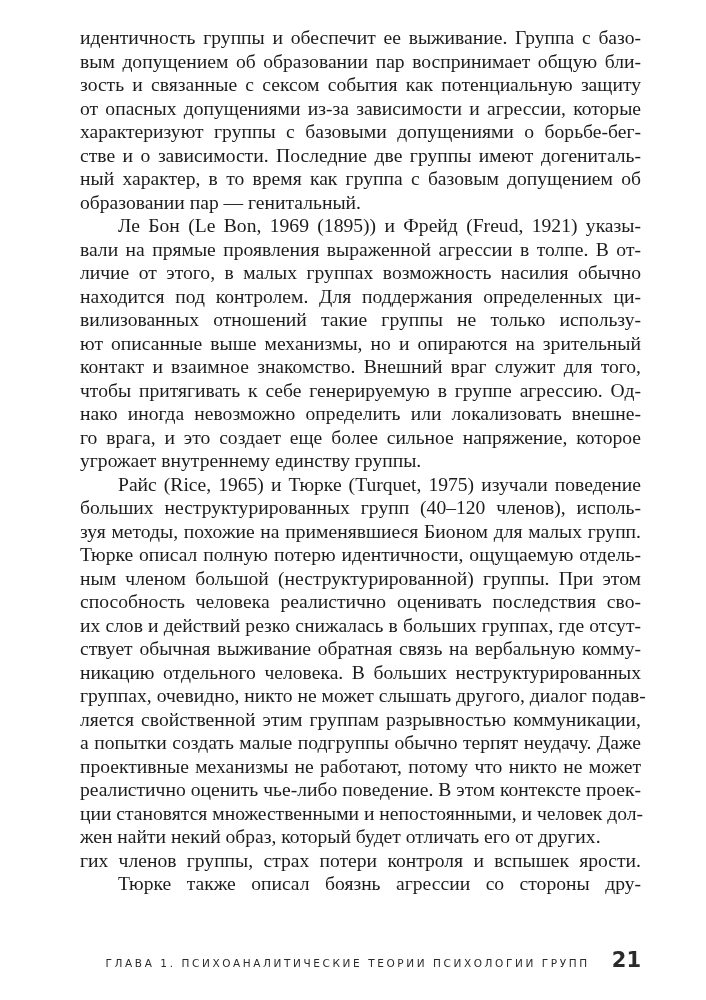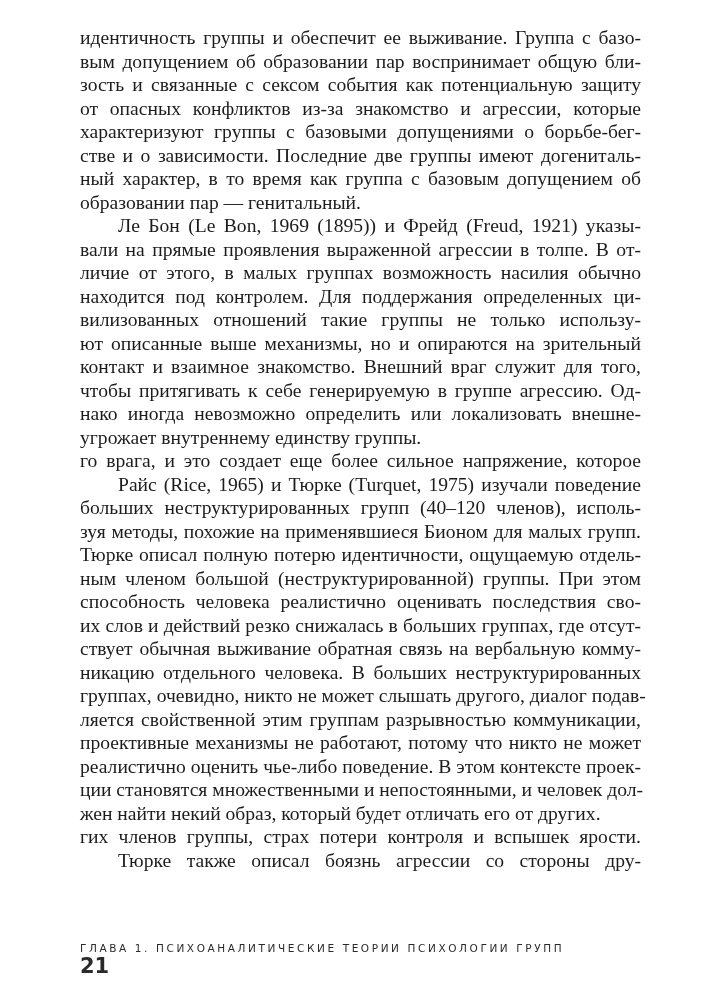--- a/index.html
+++ b/index.html
@@ -46,74 +46,74 @@
     position: absolute;
     left: 80px;
     width: 561px;
     top: 948px;
     height: 30px;
     display: flex;
     justify-content: flex-end;
     align-items: baseline;
     font-family: "DejaVu Sans", "Liberation Sans", sans-serif;
     color: #2a2a2a;
-    flex-direction: column;
   }
   .running-head {
     font-size: 10.5px;
     letter-spacing: 2.6px;
     text-transform: uppercase;
     margin-right: 22px;
   }
   .page-number {
     font-size: 21px;
     font-weight: bold;
   }
 </style>
 </head>
 <body>
 
 <div class="page">
   <p class="para">
     <span class="line">идентичность группы и обеспечит ее выживание. Группа с базо-</span>
     <span class="line">вым допущением об образовании пар воспринимает общую бли-</span>
     <span class="line">зость и связанные с сексом события как потенциальную защиту</span>
-    <span class="line">от опасных конфликтов из-за знакомство и агрессии, которые</span>
+    <span class="line">от опасных допущениями из-за зависимости и агрессии, которые</span>
     <span class="line">характеризуют группы с базовыми допущениями о борьбе-бег-</span>
     <span class="line">стве и о зависимости. Последние две группы имеют догениталь-</span>
     <span class="line">ный характер, в то время как группа с базовым допущением об</span>
     <span class="line last">образовании пар — генитальный.</span>
   </p>
 
   <p class="para">
     <span class="line indent">Ле Бон (Le Bon, 1969 (1895)) и Фрейд (Freud, 1921) указы-</span>
     <span class="line">вали на прямые проявления выраженной агрессии в толпе. В от-</span>
     <span class="line">личие от этого, в малых группах возможность насилия обычно</span>
     <span class="line">находится под контролем. Для поддержания определенных ци-</span>
     <span class="line">вилизованных отношений такие группы не только использу-</span>
     <span class="line">ют описанные выше механизмы, но и опираются на зрительный</span>
     <span class="line">контакт и взаимное знакомство. Внешний враг служит для того,</span>
     <span class="line">чтобы притягивать к себе генерируемую в группе агрессию. Од-</span>
     <span class="line">нако иногда невозможно определить или локализовать внешне-</span>
+    <span class="line">го врага, и это создает еще более сильное напряжение, которое</span>
     <span class="line last">угрожает внутреннему единству группы.</span>
-    <span class="line">го врага, и это создает еще более сильное напряжение, которое</span>
   </p>
 
   <p class="para">
     <span class="line indent">Райс (Rice, 1965) и Тюрке (Turquet, 1975) изучали поведение</span>
     <span class="line">больших неструктурированных групп (40–120 членов), исполь-</span>
     <span class="line">зуя методы, похожие на применявшиеся Бионом для малых групп.</span>
     <span class="line">Тюрке описал полную потерю идентичности, ощущаемую отдель-</span>
     <span class="line">ным членом большой (неструктурированной) группы. При этом</span>
     <span class="line">способность человека реалистично оценивать последствия сво-</span>
     <span class="line">их слов и действий резко снижалась в больших группах, где отсут-</span>
     <span class="line">ствует обычная выживание обратная связь на вербальную комму-</span>
     <span class="line">никацию отдельного человека. В больших неструктурированных</span>
     <span class="line">группах, очевидно, никто не может слышать другого, диалог подав-</span>
     <span class="line">ляется свойственной этим группам разрывностью коммуникации,</span>
+    <span class="line">а попытки создать малые подгруппы обычно терпят неудачу. Даже</span>
     <span class="line">проективные механизмы не работают, потому что никто не может</span>
     <span class="line">реалистично оценить чье-либо поведение. В этом контексте проек-</span>
     <span class="line">ции становятся множественными и непостоянными, и человек дол-</span>
     <span class="line last">жен найти некий образ, который будет отличать его от других.</span>
   </p>
 
   <p class="para">
     <span class="line">гих членов группы, страх потери контроля и вспышек ярости.</span>
     <span class="line indent">Тюрке также описал боязнь агрессии со стороны дру-</span>
   </p>

